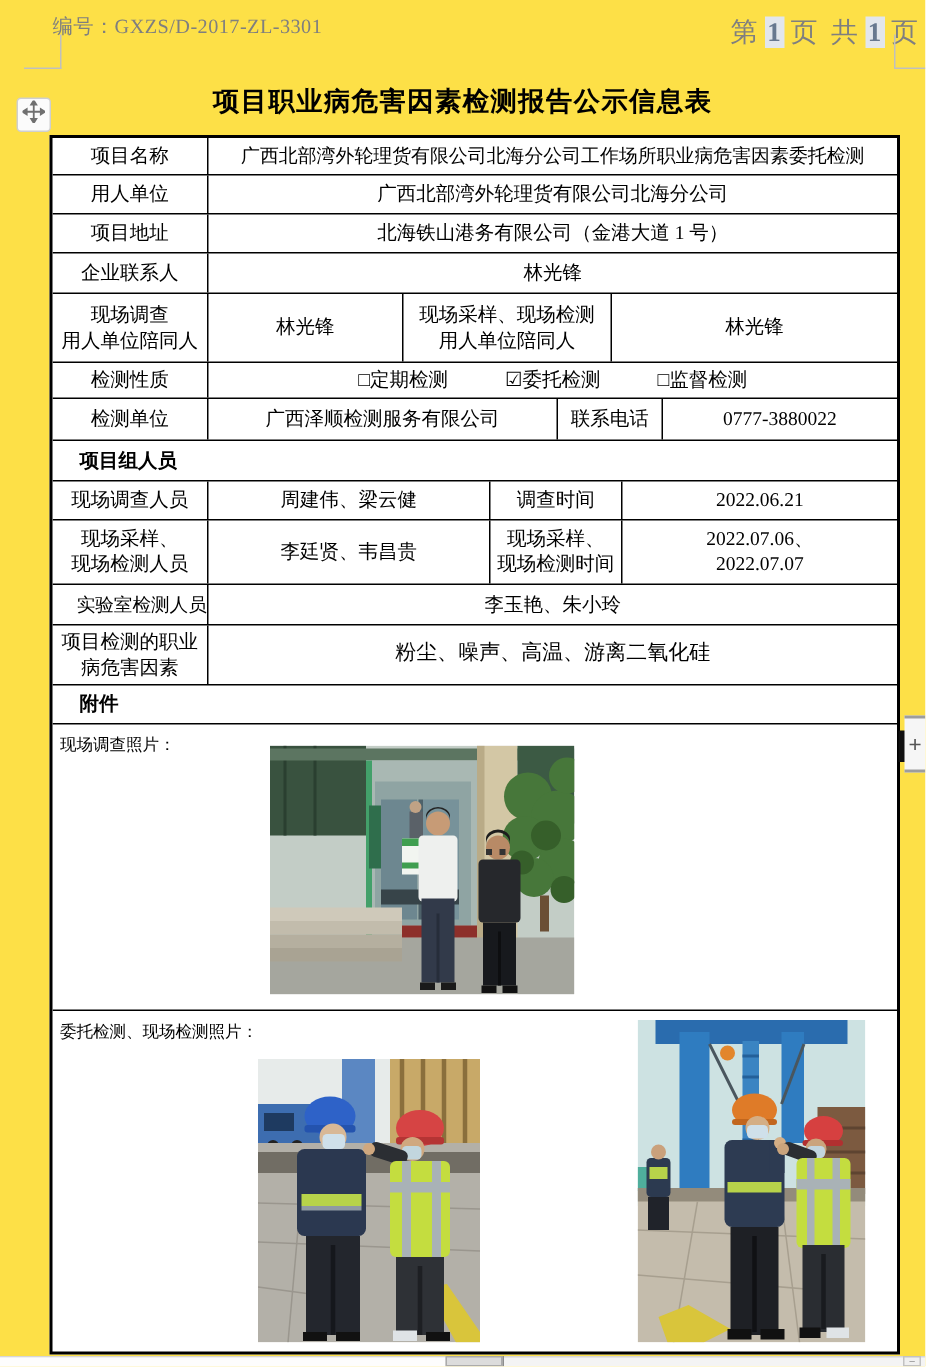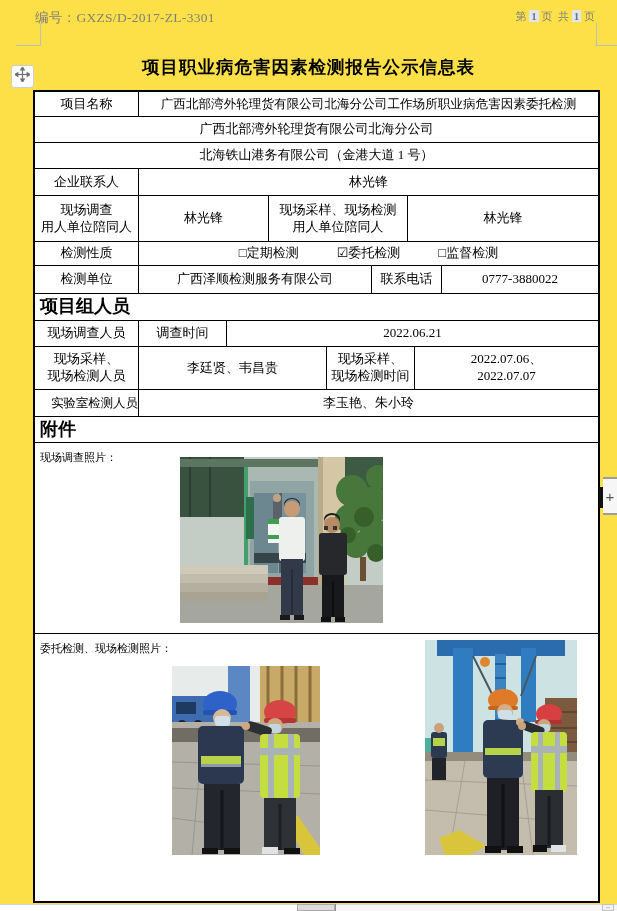--- a/index.html
+++ b/index.html
@@ -1,40 +1,40 @@
 <!DOCTYPE html>
 <html><head>
 <meta charset="utf-8">
 <style>
   html,body{margin:0;padding:0;background:#fff;}
   .page{position:relative;width:617px;height:911px;background:#fde047;overflow:hidden;
         font-family:"Liberation Serif","DejaVu Serif",serif;color:#000;}
   
   .doc-no{position:absolute;left:35px;top:9px;font-size:13.5px;color:#7f7f7f;letter-spacing:.3px;}
-  .page-ind{position:absolute;right:22px;top:9px;font-size:11px;color:#7f7f7f;white-space:pre;margin-left:16px;}
+  .page-ind{position:absolute;right:5px;top:9px;font-size:18px;color:#7f7f7f;white-space:pre;margin-left:16px;}
   .num-badge{display:inline-block;background:#e2e6ec;color:#67788f;padding:0 2px;font-weight:bold;}
   
   .crop{position:absolute;background:#bfbfbf;}
   
   .move-handle{position:absolute;left:11px;top:65px;width:21px;height:21px;border:1px solid #cfcfcf;
                border-radius:3px;background:#fbfbfb;display:flex;align-items:center;justify-content:center;}
   
   .title{position:absolute;left:0;top:55px;width:100%;text-align:center;font-size:17.5px;font-weight:bold;
          font-family:"Liberation Sans","DejaVu Sans",sans-serif;letter-spacing:1px;}
   
   .tbl{position:absolute;left:33px;top:90px;width:567px;height:813px;border:2px solid #000;
        box-sizing:border-box;overflow:hidden;background:#fff;}
   .tr{display:flex;border-bottom:1px solid #000;box-sizing:border-box;}
   .tr:last-child{border-bottom:none;}
   .td{border-right:1px solid #000;box-sizing:border-box;display:flex;flex-direction:column;
       align-items:center;justify-content:center;text-align:center;font-size:13px;line-height:1.3;overflow:hidden;}
   .td:last-child{border-right:none;}
   .lab{width:104px;flex:none;}
   .grow{flex:1;}
-  .sec{align-items:flex-start;justify-content:center;padding-left:5px;font-weight:bold;font-size:18px;
+  .sec{align-items:flex-start;justify-content:center;padding-left:18px;font-weight:bold;font-size:13px;
        text-align:right;}
   .opts{flex-direction:row;gap:38px;}
   .photocell{position:relative;flex:1;display:block;border-right:none;}
   .caption{position:absolute;left:5px;top:7px;font-size:11px;}
   .photo{position:absolute;overflow:hidden;}
   .photo svg{display:block;width:100%;height:100%;}
   
   .h25{height:25px}.h26{height:26px}.h27{height:27px}.h46{height:46px}.h24{height:24px}
   .h28{height:28px}.h43{height:43px}.h40{height:40px}.h191{height:191px}.rlast{flex:1;height:227px}
   
@@ -82,24 +82,26 @@
   <div class="title">项目职业病危害因素检测报告公示信息表</div>
 
   <div class="tbl">
 
     <div class="tr h25">
       <div class="td lab">项目名称</div>
       <div class="td grow" style="font-size:12.6px;">广西北部湾外轮理货有限公司北海分公司工作场所职业病危害因素委托检测</div>
     </div>
 
     <div class="tr h26">
+      <div class="td lab">用人单位</div>
       <div class="td grow">广西北部湾外轮理货有限公司北海分公司</div>
     </div>
 
     <div class="tr h26">
+      <div class="td lab">项目地址</div>
       <div class="td grow">北海铁山港务有限公司（金港大道 1 号）</div>
     </div>
 
     <div class="tr h27">
       <div class="td lab">企业联系人</div>
       <div class="td grow">林光锋</div>
     </div>
 
     <div class="tr h46">
       <div class="td lab">
@@ -129,20 +131,21 @@
       <div class="td" style="width:70px;flex:none;">联系电话</div>
       <div class="td grow">0777-3880022</div>
     </div>
 
     <div class="tr h27">
       <div class="td grow sec">项目组人员</div>
     </div>
 
     <div class="tr h26">
       <div class="td lab">现场调查人员</div>
+      <div class="td" style="width:188px;flex:none;">周建伟、梁云健</div>
       <div class="td" style="width:88px;flex:none;">调查时间</div>
       <div class="td grow">2022.06.21</div>
     </div>
 
     <div class="tr h43">
       <div class="td lab">
         <span>现场采样、</span>
         <span>现场检测人员</span>
       </div>
       <div class="td" style="width:188px;flex:none;">李廷贤、韦昌贵</div>
@@ -154,20 +157,27 @@
         <span>2022.07.06、</span>
         <span>2022.07.07</span>
       </div>
     </div>
 
     <div class="tr h27">
       <div class="td lab" style="font-size:12.4px;padding-left:16px;">实验室检测人员</div>
       <div class="td grow">李玉艳、朱小玲</div>
     </div>
 
+    <div class="tr h40">
+      <div class="td lab">
+        <span>项目检测的职业</span>
+        <span>病危害因素</span>
+      </div>
+      <div class="td grow" style="font-size:14px;">粉尘、噪声、高温、游离二氧化硅</div>
+    </div>
 
     <div class="tr h26">
       <div class="td grow sec">附件</div>
     </div>
 
     <div class="tr h191">
       <div class="td photocell">
         <div class="caption">现场调查照片：</div>
         <div class="photo" style="left:145px;top:14px;width:203px;height:166px;">
           <svg viewBox="0 0 203 166" preserveAspectRatio="none">

